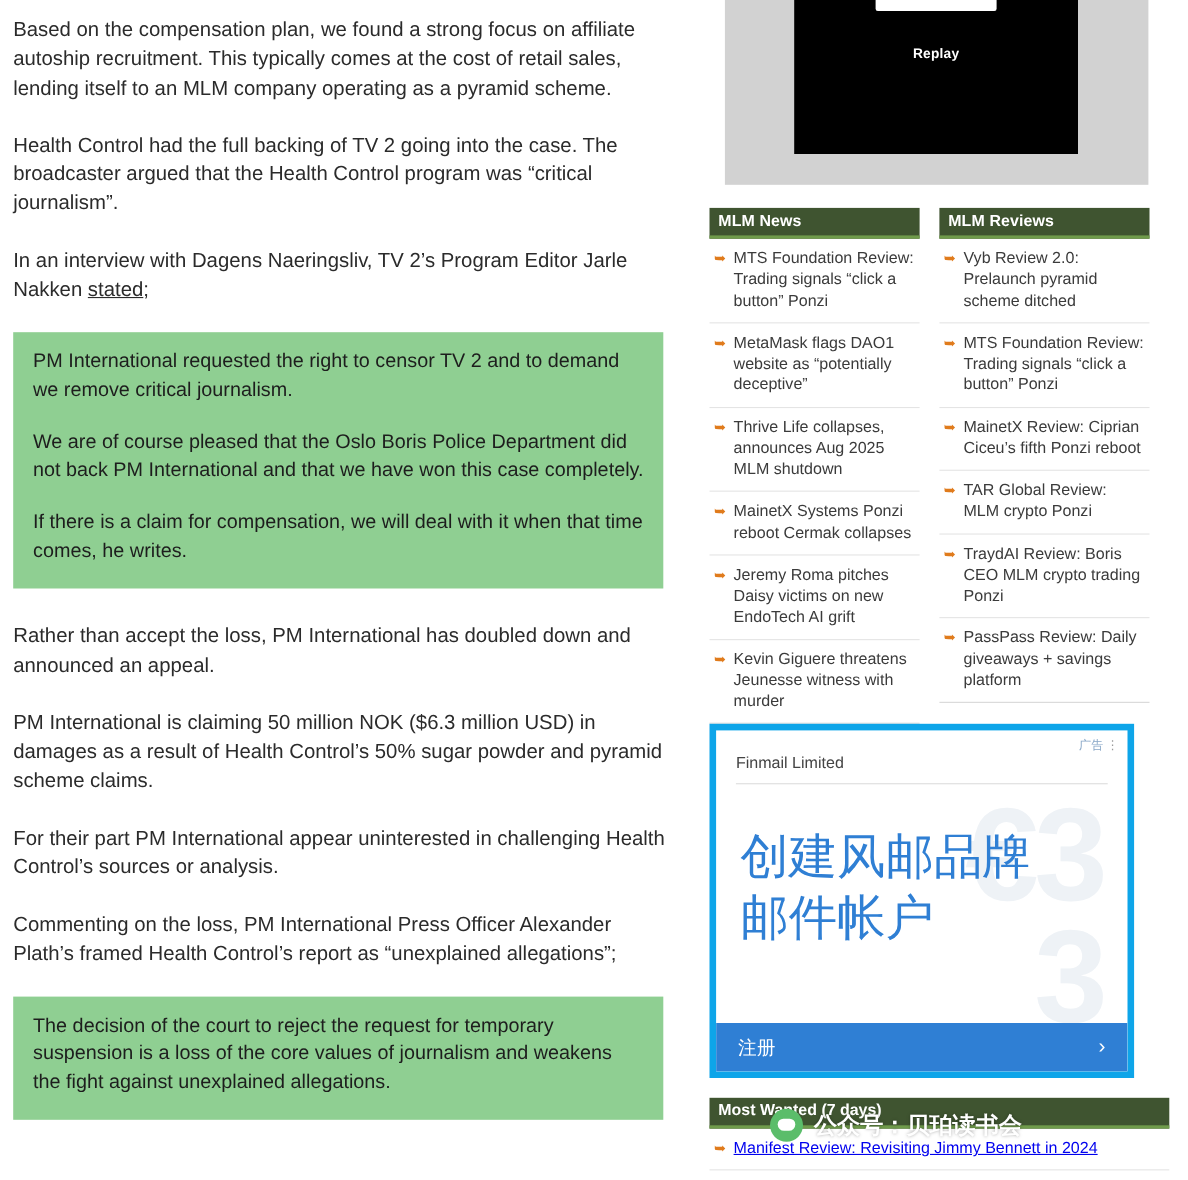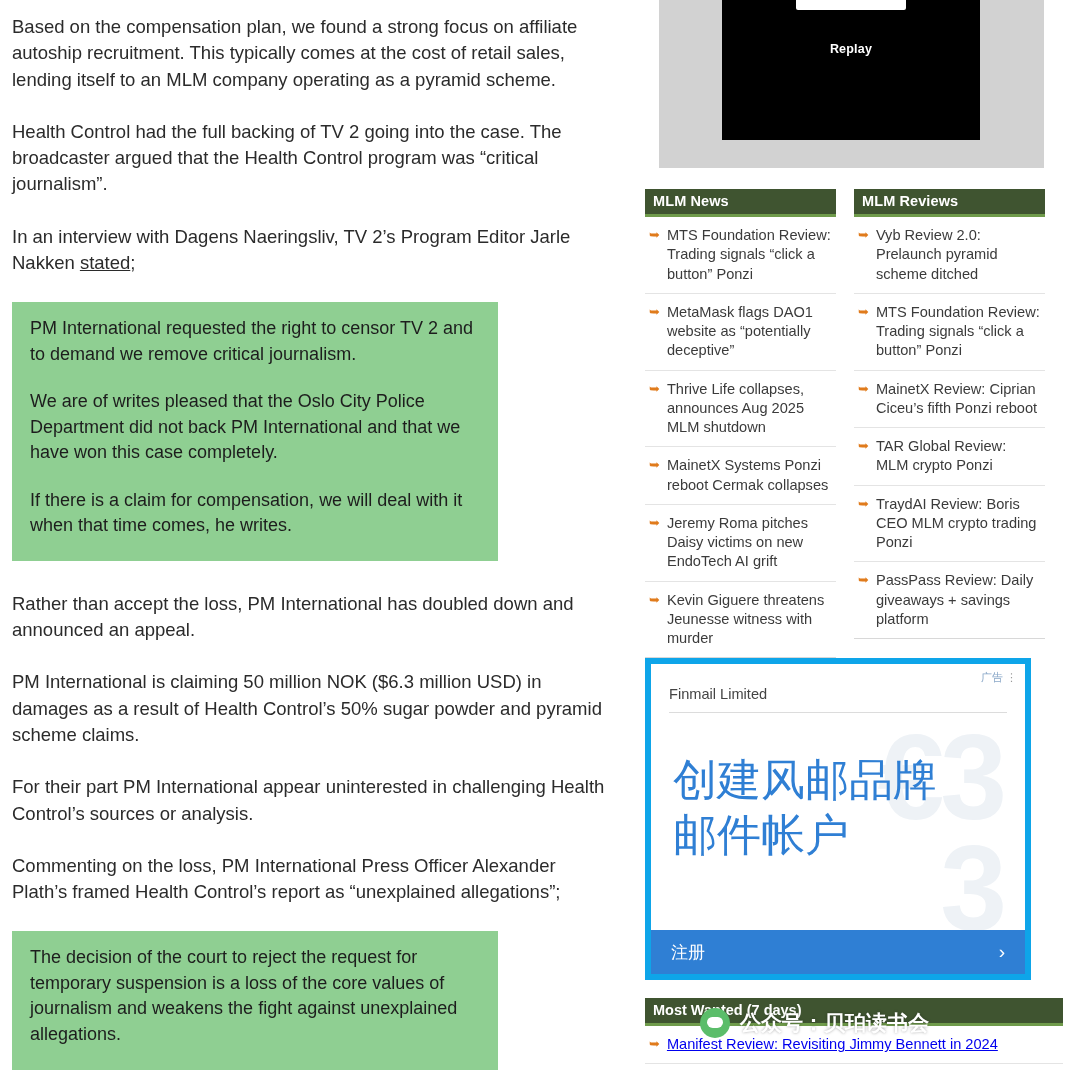--- a/index.html
+++ b/index.html
@@ -32,21 +32,21 @@
   }
   .article p.first { margin-top: 14px; }
   .article a.inline-link {
     color: #2b2b2b;
     text-decoration: underline;
   }
   .quote {
     background: #8fcf92;
     padding: 14px 18px 8px 18px;
     margin: 0 0 30px 0;
-    width: 486px;
+    width: 591px;
   }
   .quote p {
     margin: 0 0 22px 0;
     font-size: 18px;
     line-height: 1.42;
     color: #1d1d1d;
   }
   .quote p:last-child { margin-bottom: 14px; }
 
   
@@ -262,21 +262,21 @@
 
   <div class="article">
 
     <p class="first">Based on the compensation plan, we found a strong focus on affiliate autoship recruitment. This typically comes at the cost of retail sales, lending itself to an MLM company operating as a pyramid scheme.</p>
     <p>Health Control had the full backing of TV 2 going into the case. The broadcaster argued that the Health Control program was “critical journalism”.</p>
 
     <p><span>In an interview with Dagens Naeringsliv, TV 2’s Program Editor Jarle Nakken </span><a class="inline-link" href="#">stated</a><span>;</span></p>
 
     <blockquote class="quote">
       <p>PM International requested the right to censor TV 2 and to demand we remove critical journalism.</p>
-      <p>We are of writes pleased that the Oslo City Police Department did not back PM International and that we have won this case completely.</p>
+      <p>We are of course pleased that the Oslo Boris Police Department did not back PM International and that we have won this case completely.</p>
       <p>If there is a claim for compensation, we will deal with it when that time comes, he writes.</p>
     </blockquote>
 
     <p>Rather than accept the loss, PM International has doubled down and announced an appeal.</p>
     <p>PM International is claiming 50 million NOK ($6.3 million USD) in damages as a result of Health Control’s 50% sugar powder and pyramid scheme claims.</p>
     <p>For their part PM International appear uninterested in challenging Health Control’s sources or analysis.</p>
     <p>Commenting on the loss, PM International Press Officer Alexander Plath’s framed Health Control’s report as “unexplained allegations”;</p>
 
     <blockquote class="quote">
       <p>The decision of the court to reject the request for temporary suspension is a loss of the core values of journalism and weakens the fight against unexplained allegations.</p>

